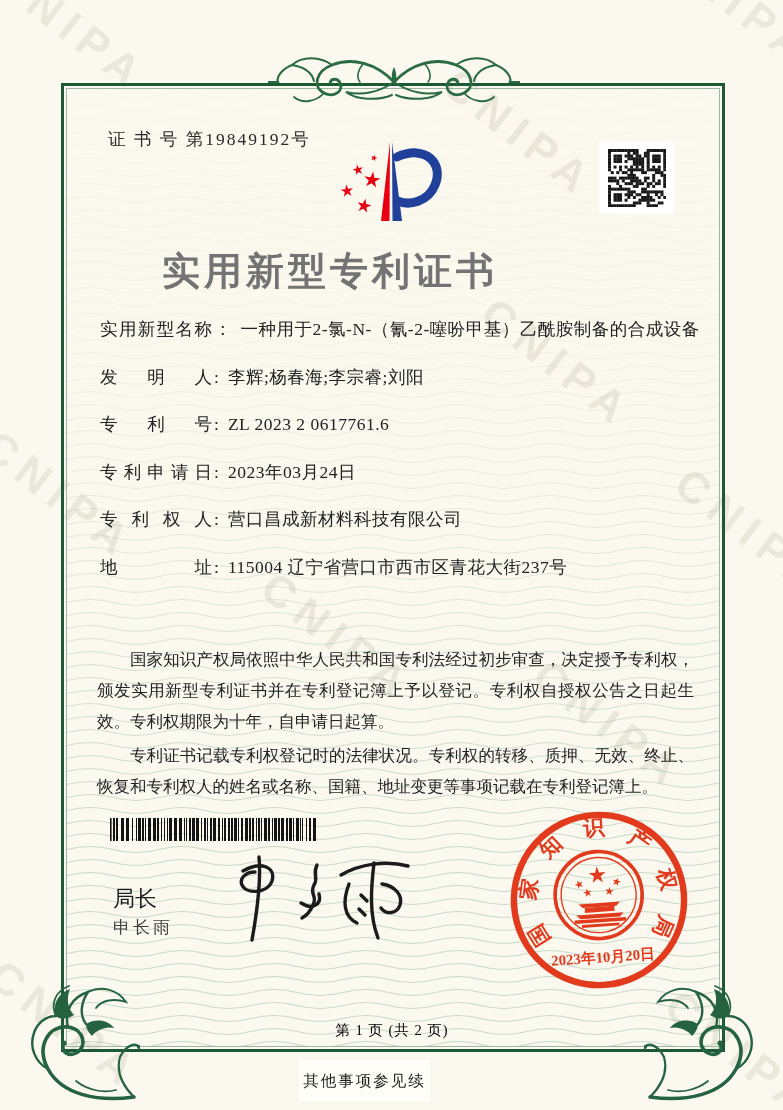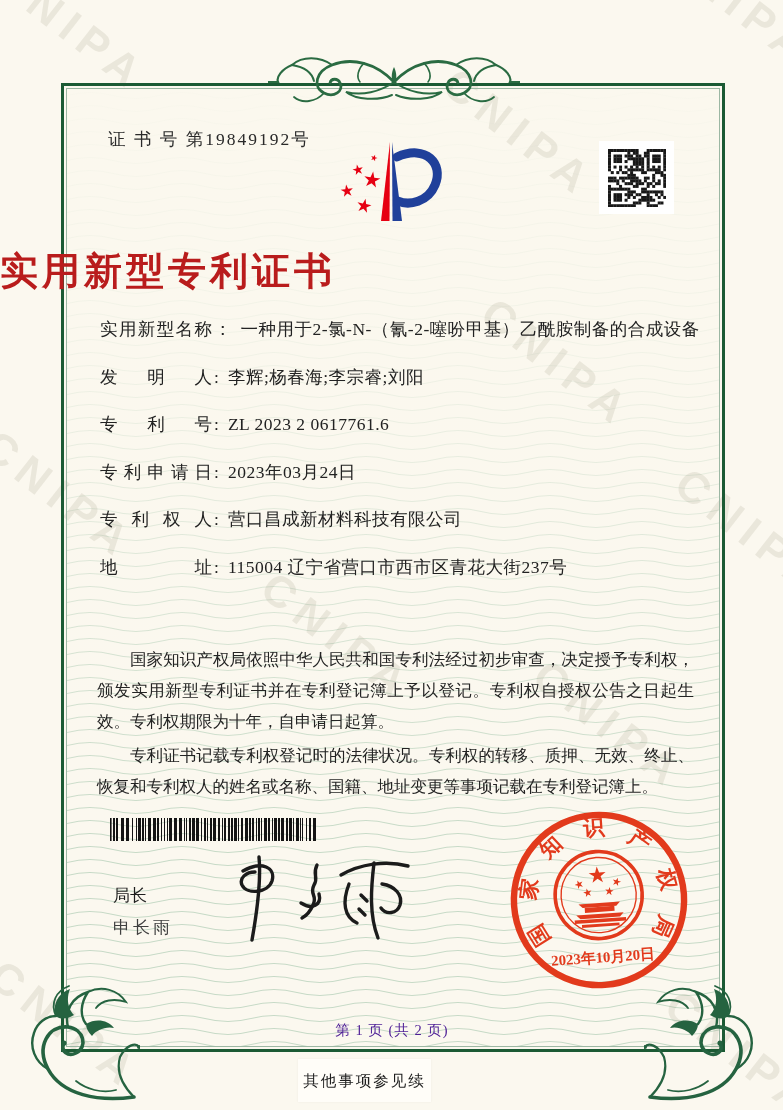--- a/index.html
+++ b/index.html
@@ -15,51 +15,51 @@
   .frame-inner{position:absolute;inset:2px;border:1px solid #9CB7A3;}
   .waves{position:absolute;left:67px;top:89px;width:652px;height:957px;}
   .wavefade{position:absolute;left:67px;top:89px;width:652px;height:957px;
             background:linear-gradient(180deg,rgba(251,248,238,0.96) 0%,rgba(251,248,238,0.8) 28%,
                        rgba(251,248,238,0.3) 58%,rgba(251,248,238,0) 80%);}
   
   .certno{position:absolute;left:108px;top:127px;font-size:17.5px;letter-spacing:2px;color:#2a2a2a;}
   .logo{position:absolute;left:338px;top:136px;width:118px;height:100px;}
   .qrbox{position:absolute;left:599px;top:141px;width:75px;height:73px;background:#fff;}
   .qrbox svg{position:absolute;left:9px;top:8px;}
-  .title{position:absolute;left:0;top:246px;width:660px;text-align:left;
-         font-size:38px;font-weight:700;letter-spacing:4px;color:#b91c1c;}
+  .title{position:absolute;left:0;top:246px;width:660px;text-align:center;
+         font-size:38px;font-weight:700;letter-spacing:4px;color:#737373;}
   
   .fields{position:absolute;left:100px;top:320px;width:600px;font-size:17.5px;color:#222;}
   .f-row{margin-bottom:29.5px;line-height:18px;white-space:nowrap;}
   .f-label{display:inline-block;width:112px;text-align:justify;text-align-last:justify;vertical-align:top;}
   .f-sep{display:inline-block;margin:0 2px 0 2px;}
   .f-val{display:inline-block;margin-left:7px;letter-spacing:0.5px;}
   .f-pair2{display:inline-block;margin-left:62px;}
   
   .paras{position:absolute;left:97px;top:644px;width:597px;font-size:16.5px;line-height:31px;
          text-align:justify;color:#232323;}
   .paras p{margin:0 0 3px 0;text-indent:2em;}
   
   .barcode{position:absolute;left:110px;top:818px;width:212px;height:23px;}
   
   .signer-title{position:absolute;left:113px;top:884px;font-family:"Liberation Sans","DejaVu Sans",sans-serif;
-                font-size:17px;color:#1e1e1e;}
+                font-size:22px;color:#1e1e1e;}
   .signer-name{position:absolute;left:113px;top:916px;font-family:"Liberation Sans","DejaVu Sans",sans-serif;
                font-size:17px;letter-spacing:3px;color:#404040;}
   .signature{position:absolute;left:222px;top:850px;width:205px;height:97px;}
   
   .seal{position:absolute;left:505px;top:806px;width:188px;height:188px;transform:rotate(-4deg);}
   .seal-char{font-size:21.5px;font-weight:700;fill:#E23A1C;font-family:"Liberation Serif","DejaVu Serif",serif;}
   
   .orn-top{position:absolute;left:268px;top:51px;width:252px;height:58px;}
   .orn-bl{position:absolute;left:22px;top:977px;width:118px;height:126px;}
   .orn-br{position:absolute;left:644px;top:977px;width:118px;height:126px;transform:scaleX(-1);}
   
   .pagefoot{position:absolute;left:63px;top:1021px;width:658px;text-align:center;
-            font-size:14.5px;color:#4c1d95;letter-spacing:1px;}
+            font-size:14.5px;color:#000000;letter-spacing:1px;}
   .contbox{position:absolute;left:298px;top:1059px;width:133px;height:43px;background:#fffdf8;
            box-shadow:0 0 2px rgba(0,0,0,0.06);text-align:center;line-height:43px;
            font-size:15.5px;letter-spacing:2px;color:#1e1e1e;}
 </style>
 </head>
 <body>
 
 <svg class="waves" xmlns="http://www.w3.org/2000/svg">
   <defs>
     <pattern id="wv" width="92" height="13" patternUnits="userSpaceOnUse">

